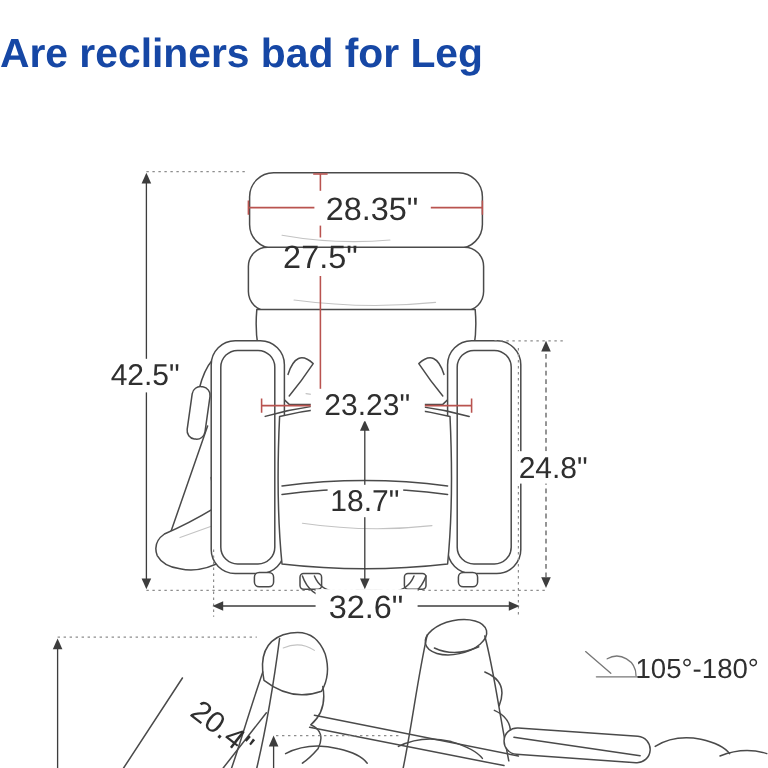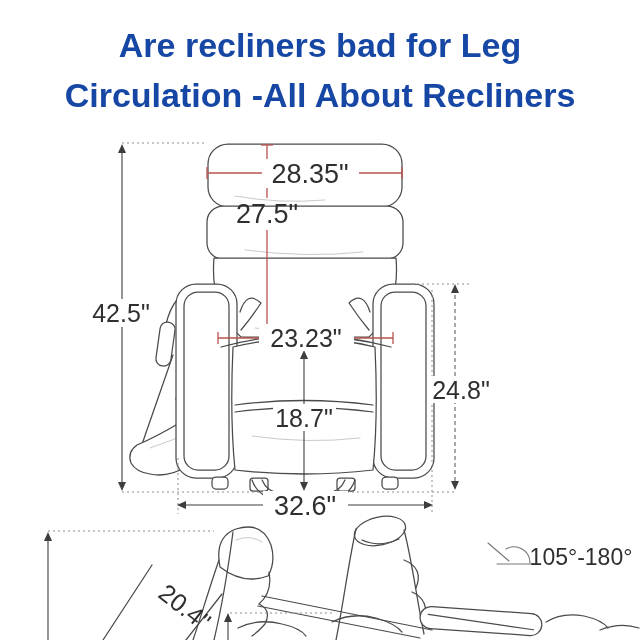--- a/index.html
+++ b/index.html
@@ -2,21 +2,21 @@
 <html style="--title-color: #1647a5; --red: #b9534f; --dark: #3d3d3d; --sketch: #4a4a4a; --bg: #ffffff;"><head>
 <meta charset="utf-8">
 <style>
   html,body{margin:0;padding:0;}
   body{
     width:640px;height:640px;overflow:hidden;background:var(--bg,#fff);
     font-family:"Liberation Sans",sans-serif;position:relative;
   }
   .title{
     position:absolute;top:20px;left:0;width:640px;z-index:5;
-    text-align:center;font-weight:bold;font-size:34px;line-height:50px;
+    text-align:left;font-weight:bold;font-size:34px;line-height:50px;
     color:var(--title-color,#1647a5);letter-spacing:0px;
   }
   .art{position:absolute;top:0;left:0;}
   
   .sk  {stroke:var(--sketch,#4a4a4a);stroke-width:1.25;fill:none;stroke-linecap:round;stroke-linejoin:round;}
   .skf {stroke:var(--sketch,#4a4a4a);stroke-width:1.25;fill:#fff;stroke-linejoin:round;}
   .shade{stroke:#c3c3c3;stroke-width:0.9;fill:none;stroke-linecap:round;}
   
   .red {stroke:var(--red,#b9534f);stroke-width:1.3;fill:none;}
   .dim {stroke:var(--dark,#3d3d3d);stroke-width:1.1;fill:none;}
@@ -25,21 +25,20 @@
   .arr {fill:var(--dark,#3d3d3d);stroke:none;}
   .lblbg{fill:#fff;stroke:none;}
   text.lbl{font-family:"Liberation Sans",sans-serif;fill:#2f2f2f;text-anchor:middle;}
   .s27{font-size:27px;} .s25{font-size:25px;} .s23{font-size:23px;}
 </style>
 </head>
 <body>
 
 <div class="title">
   <div>Are recliners bad for Leg</div>
-  <div>Circulation -All About Recliners</div>
 </div>
 
 <svg class="art" width="640" height="640" viewBox="0 0 640 640">
 
   <g>
 
     <g>
       <path class="sk" d="M166,324 Q170,308 177,300"></path>
       <rect class="skf" x="158" y="322" width="15" height="44" rx="7" transform="rotate(8 165 344)"></rect>
       <path class="sk" d="M173,355 L140,450"></path>

